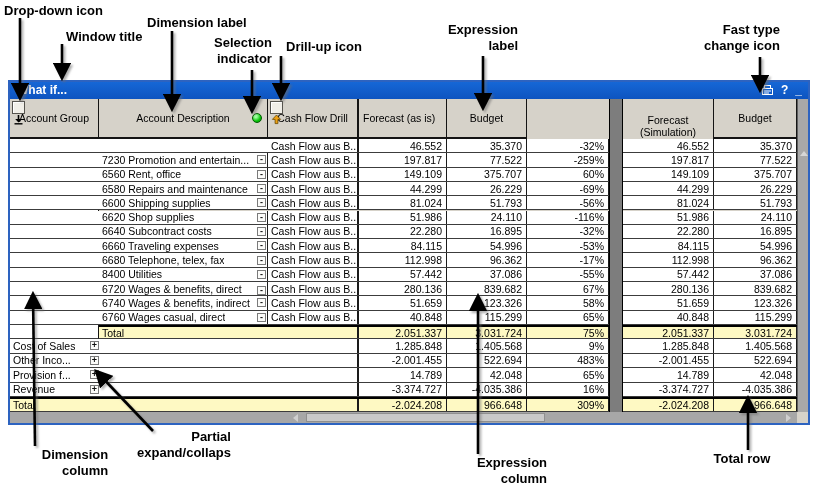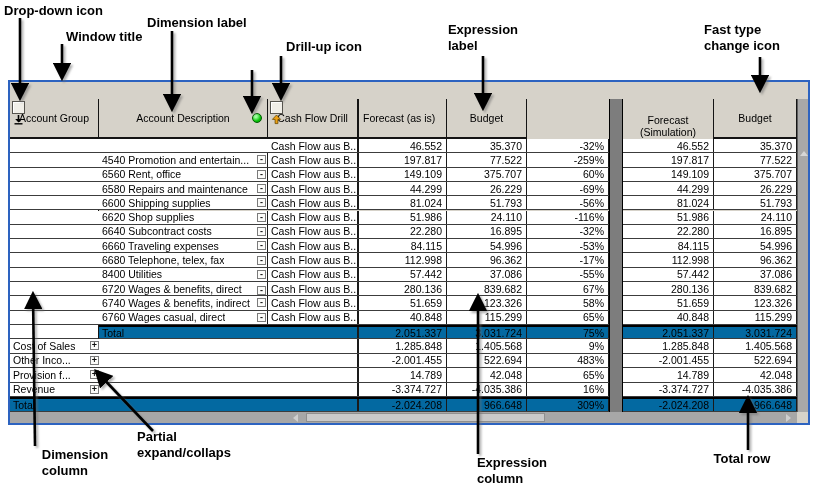--- a/index.html
+++ b/index.html
@@ -2,21 +2,21 @@
 <html><head>
 <meta charset="utf-8">
 <style>
   html,body{margin:0;padding:0;background:#fff;}
   .canvas{position:relative;width:820px;height:500px;background:#fff;overflow:hidden;
           font-family:"Liberation Sans",sans-serif;}
 
   
   .ann{position:absolute;font:bold 13px/16px "Liberation Sans",sans-serif;color:#000;
        white-space:pre-line;z-index:21;}
-  .ann.ctr{transform:translateX(-50%);text-align:left;}
+  .ann.ctr{transform:translateX(-50%);text-align:right;}
 
   
   svg.overlay{position:absolute;left:0;top:0;z-index:20;pointer-events:none;
               filter:drop-shadow(2px 2px 1.2px rgba(110,110,110,.55));}
 
   
   .window{position:absolute;left:8px;top:80px;width:802px;height:345px;box-sizing:border-box;
           border:2px solid #2d63c0;background:#d6d2c9;z-index:1;}
   .titlebar{position:absolute;left:0;top:0;width:100%;height:17px;
             background:linear-gradient(#1667d6,#0d54c0);display:flex;align-items:center;}
@@ -28,21 +28,21 @@
   .tablearea{position:absolute;left:0;top:0;width:798px;height:341px;}
   .hcell{position:absolute;box-sizing:border-box;background:#d6d2c9;
          border-right:1px solid #141414;border-bottom:2px solid #141414;
          display:flex;align-items:center;justify-content:center;text-align:center;
          font:10.5px/12px "Liberation Sans",sans-serif;color:#000;white-space:pre-line;}
   .hcell.left{justify-content:flex-start;padding-left:4px;text-align:left;}
   .hcell.thick{border-right-width:2px;}
 
   .trow{position:absolute;left:0;width:787px;box-sizing:border-box;background:#fff;
         border-bottom:1px solid #3c3c3c;}
-  .trow.total{background:#0369a1;border-top:2px solid #000;}
+  .trow.total{background:#fef9c3;border-top:2px solid #000;}
   .cell{position:absolute;top:0;height:100%;box-sizing:border-box;overflow:hidden;
         white-space:nowrap;font:10.5px "Liberation Sans",sans-serif;color:#000;
         border-right:1px solid #1a1a1a;display:flex;align-items:center;}
   .cell.num{justify-content:flex-end;padding-right:4px;}
   .cell.txt{padding-left:3px;}
   .cell.thick{border-right-width:2px;}
 
   .box{width:9px;height:9px;box-sizing:border-box;border:1px solid #7a7a7a;background:#fcfcfa;
        font:bold 9px/7px "Liberation Sans",sans-serif;text-align:center;color:#111;
        flex:0 0 auto;}
@@ -75,20 +75,22 @@
           border:1px solid #005c00;box-sizing:content-box;}
 </style>
 </head>
 <body>
 
 <div class="canvas">
 
   <div class="ann" style="left:4px;top:3px;">Drop-down icon</div>
   <div class="ann" style="left:66px;top:29px;">Window title</div>
   <div class="ann" style="left:147px;top:15px;">Dimension label</div>
+  <div class="ann ctr" style="left:243px;top:35px;">Selection
+indicator</div>
   <div class="ann" style="left:286px;top:39px;">Drill-up icon</div>
   <div class="ann ctr" style="left:483px;top:22px;">Expression
 label</div>
   <div class="ann ctr" style="left:742px;top:22px;">Fast type
 change icon</div>
   <div class="ann ctr" style="left:75px;top:447px;">Dimension
 column</div>
   <div class="ann ctr" style="left:184px;top:429px;">Partial
 expand/collaps</div>
   <div class="ann ctr" style="left:512px;top:455px;">Expression
@@ -110,20 +112,33 @@
       <line x1="483" y1="56" x2="483" y2="107" marker-end="url(#ah)"></line>
       <line x1="760" y1="57" x2="760" y2="89" marker-end="url(#ah)"></line>
       <line x1="35" y1="446" x2="33" y2="295" marker-end="url(#ah)"></line>
       <line x1="153" y1="431" x2="97" y2="372" marker-end="url(#ah)"></line>
       <line x1="478" y1="454" x2="478" y2="297" marker-end="url(#ah)"></line>
       <line x1="748" y1="450" x2="748" y2="399" marker-end="url(#ah)"></line>
     </g>
   </svg>
 
   <div class="window">
+    <div class="titlebar">
+      <span class="titletext">What if...</span>
+      <span class="tbicons">
+        <svg width="13" height="12" viewBox="0 0 13 12">
+          <rect x="1.5" y="3.5" width="10" height="6" fill="none" stroke="#fff" stroke-width="1"></rect>
+          <rect x="3.5" y="0.5" width="6" height="3" fill="none" stroke="#fff" stroke-width="1"></rect>
+          <line x1="3" y1="6" x2="10" y2="6" stroke="#fff" stroke-width="1"></line>
+          <line x1="3" y1="8" x2="8" y2="8" stroke="#fff" stroke-width="1"></line>
+        </svg>
+        <span class="glyph">?</span>
+        <span class="glyph">_</span>
+      </span>
+    </div>
 
     <div class="tablearea" id="tablearea">
 
       <div class="hcell" style="left:0;top:17px;width:89px;height:40px;">
         <span class="ddbtn">
           <svg width="11" height="11" viewBox="0 0 11 11">
             <line x1="5.5" y1="1" x2="5.5" y2="5.5" stroke="#000" stroke-width="1.6"></line>
             <path d="M2.2,5 L8.8,5 L5.5,8.6 Z" fill="#000"></path>
             <line x1="1.5" y1="9.8" x2="9.5" y2="9.8" stroke="#000" stroke-width="1.4"></line>
           </svg>
@@ -182,21 +197,21 @@
             </div>
             <div class="cell num" style="left: 613px; width: 91px;">
               <span style="overflow: hidden; text-overflow: clip;">46.552</span>
             </div>
             <div class="cell num" style="left: 704px; width: 83px;">
               <span style="overflow: hidden; text-overflow: clip;">35.370</span>
             </div>
           </div>
           <div class="trow" style="top: 71.3px; height: 14.3px;">
             <div class="cell txt" style="left: 89px; width: 169px;">
-              <span style="overflow: hidden; text-overflow: clip;">4540 Promotion and entertain...</span>
+              <span style="overflow: hidden; text-overflow: clip;">7230 Promotion and entertain...</span>
               <span class="box" style="margin-left: auto; margin-right: 1px;">-</span>
             </div>
             <div class="cell txt thick" style="left: 258px; width: 91px;">
               <span style="overflow: hidden; text-overflow: clip;">Cash Flow aus B...</span>
             </div>
             <div class="cell num" style="left: 349px; width: 88px;">
               <span style="overflow: hidden; text-overflow: clip;">197.817</span>
             </div>
             <div class="cell num" style="left: 437px; width: 80px;">
               <span style="overflow: hidden; text-overflow: clip;">77.522</span>

